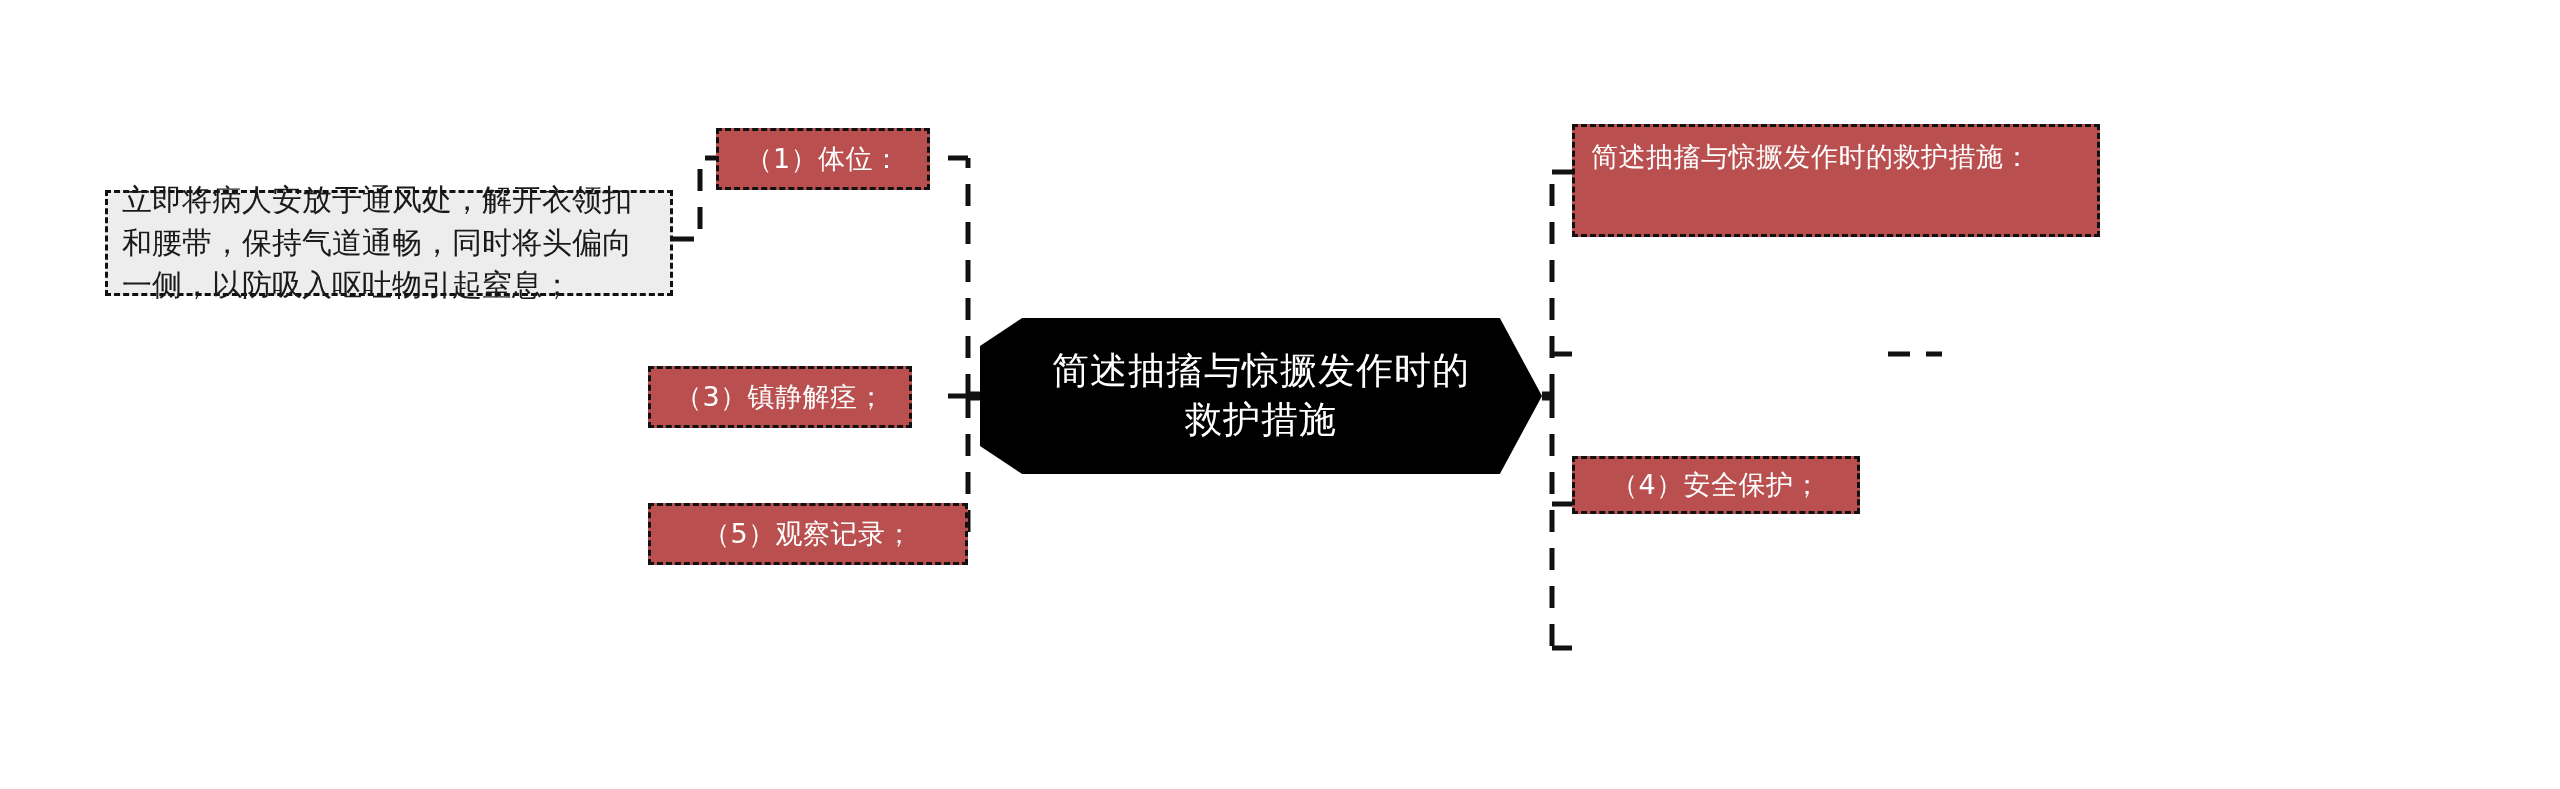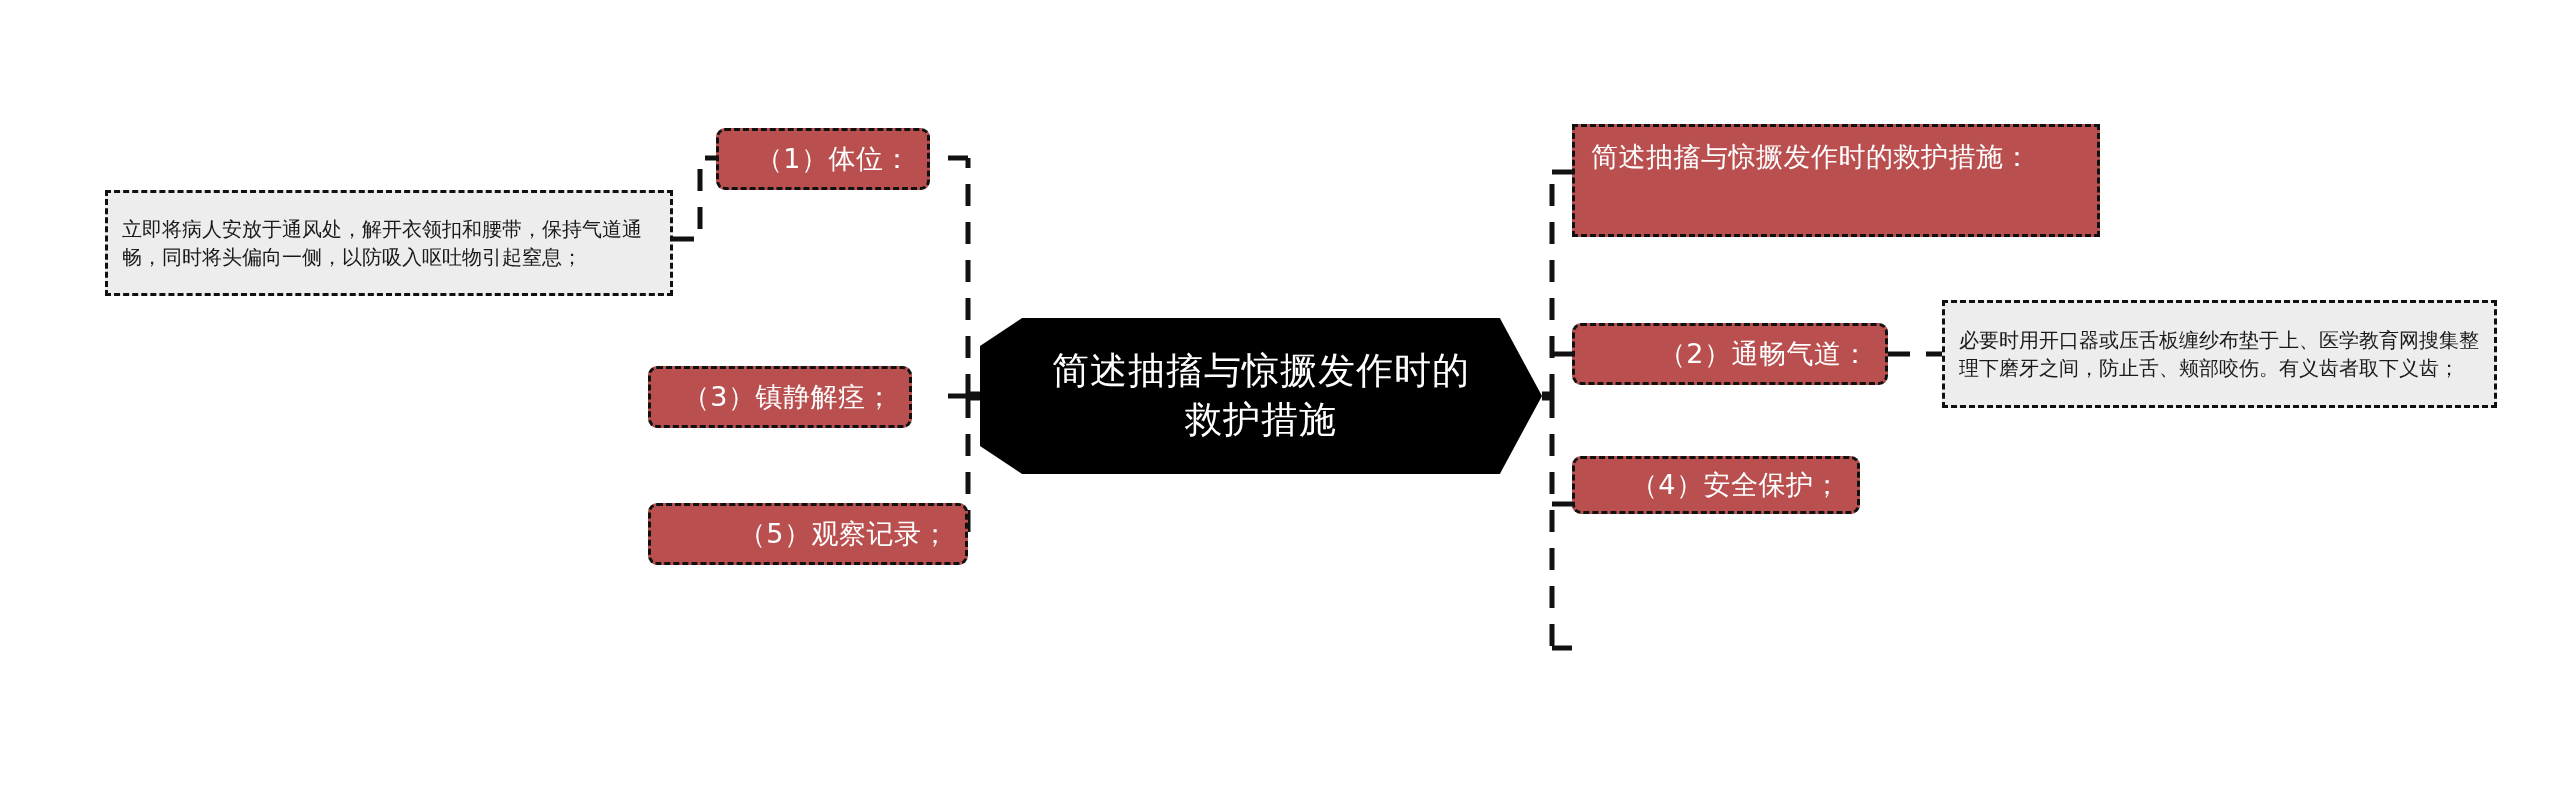--- a/index.html
+++ b/index.html
@@ -57,35 +57,34 @@
     border: 3px dashed #111111;
     color: #ffffff;
     font-size: 27px;
     line-height: 1.3;
     padding: 8px 16px;
     box-sizing: border-box;
     letter-spacing: 0.5px;
   }
   .red.centered {
     justify-content: center;
-    text-align: right;
-    border-radius: 9px;
+    text-align: center;
   }
   .red.topleft {
     align-items: flex-start;
     justify-content: flex-start;
     text-align: left;
     padding-top: 12px;
   }
   
   .note {
     background: #ededed;
     border: 3px dashed #111111;
     color: #1a1a1a;
-    font-size: 20px;
+    font-size: 30px;
     line-height: 1.42;
     padding: 10px 14px;
     box-sizing: border-box;
     align-items: center;
     text-align: left;
   }
   .txt {
     display: block;
     width: 100%;
     white-space: pre-line;
@@ -146,26 +145,20 @@
   </div>
 
   <div class="root">
     <span class="txt">简述抽搐与惊撅发作时的救护措施</span>
   </div>
 
   <div class="node red topleft" style="left:1572px; top:124px; width:528px; height:113px;">
     <span class="txt">简述抽搐与惊撅发作时的救护措施：</span>
   </div>
 
-  <div class="node red centered" style="left:1572px; top:323px; width:316px; height:62px;">
-    <span class="txt">（2）通畅气道：</span>
-  </div>
 
   <div class="node red centered" style="left:1572px; top:456px; width:288px; height:58px;">
     <span class="txt">（4）安全保护；</span>
   </div>
 
 
-  <div class="node note" style="left:1942px; top:300px; width:555px; height:108px;">
-    <span class="txt">必要时用开口器或压舌板缠纱布垫于上、医学教育网搜集整理下磨牙之间，防止舌、颊部咬伤。有义齿者取下义齿；</span>
-  </div>
 
 </div>
 
 </body></html>

